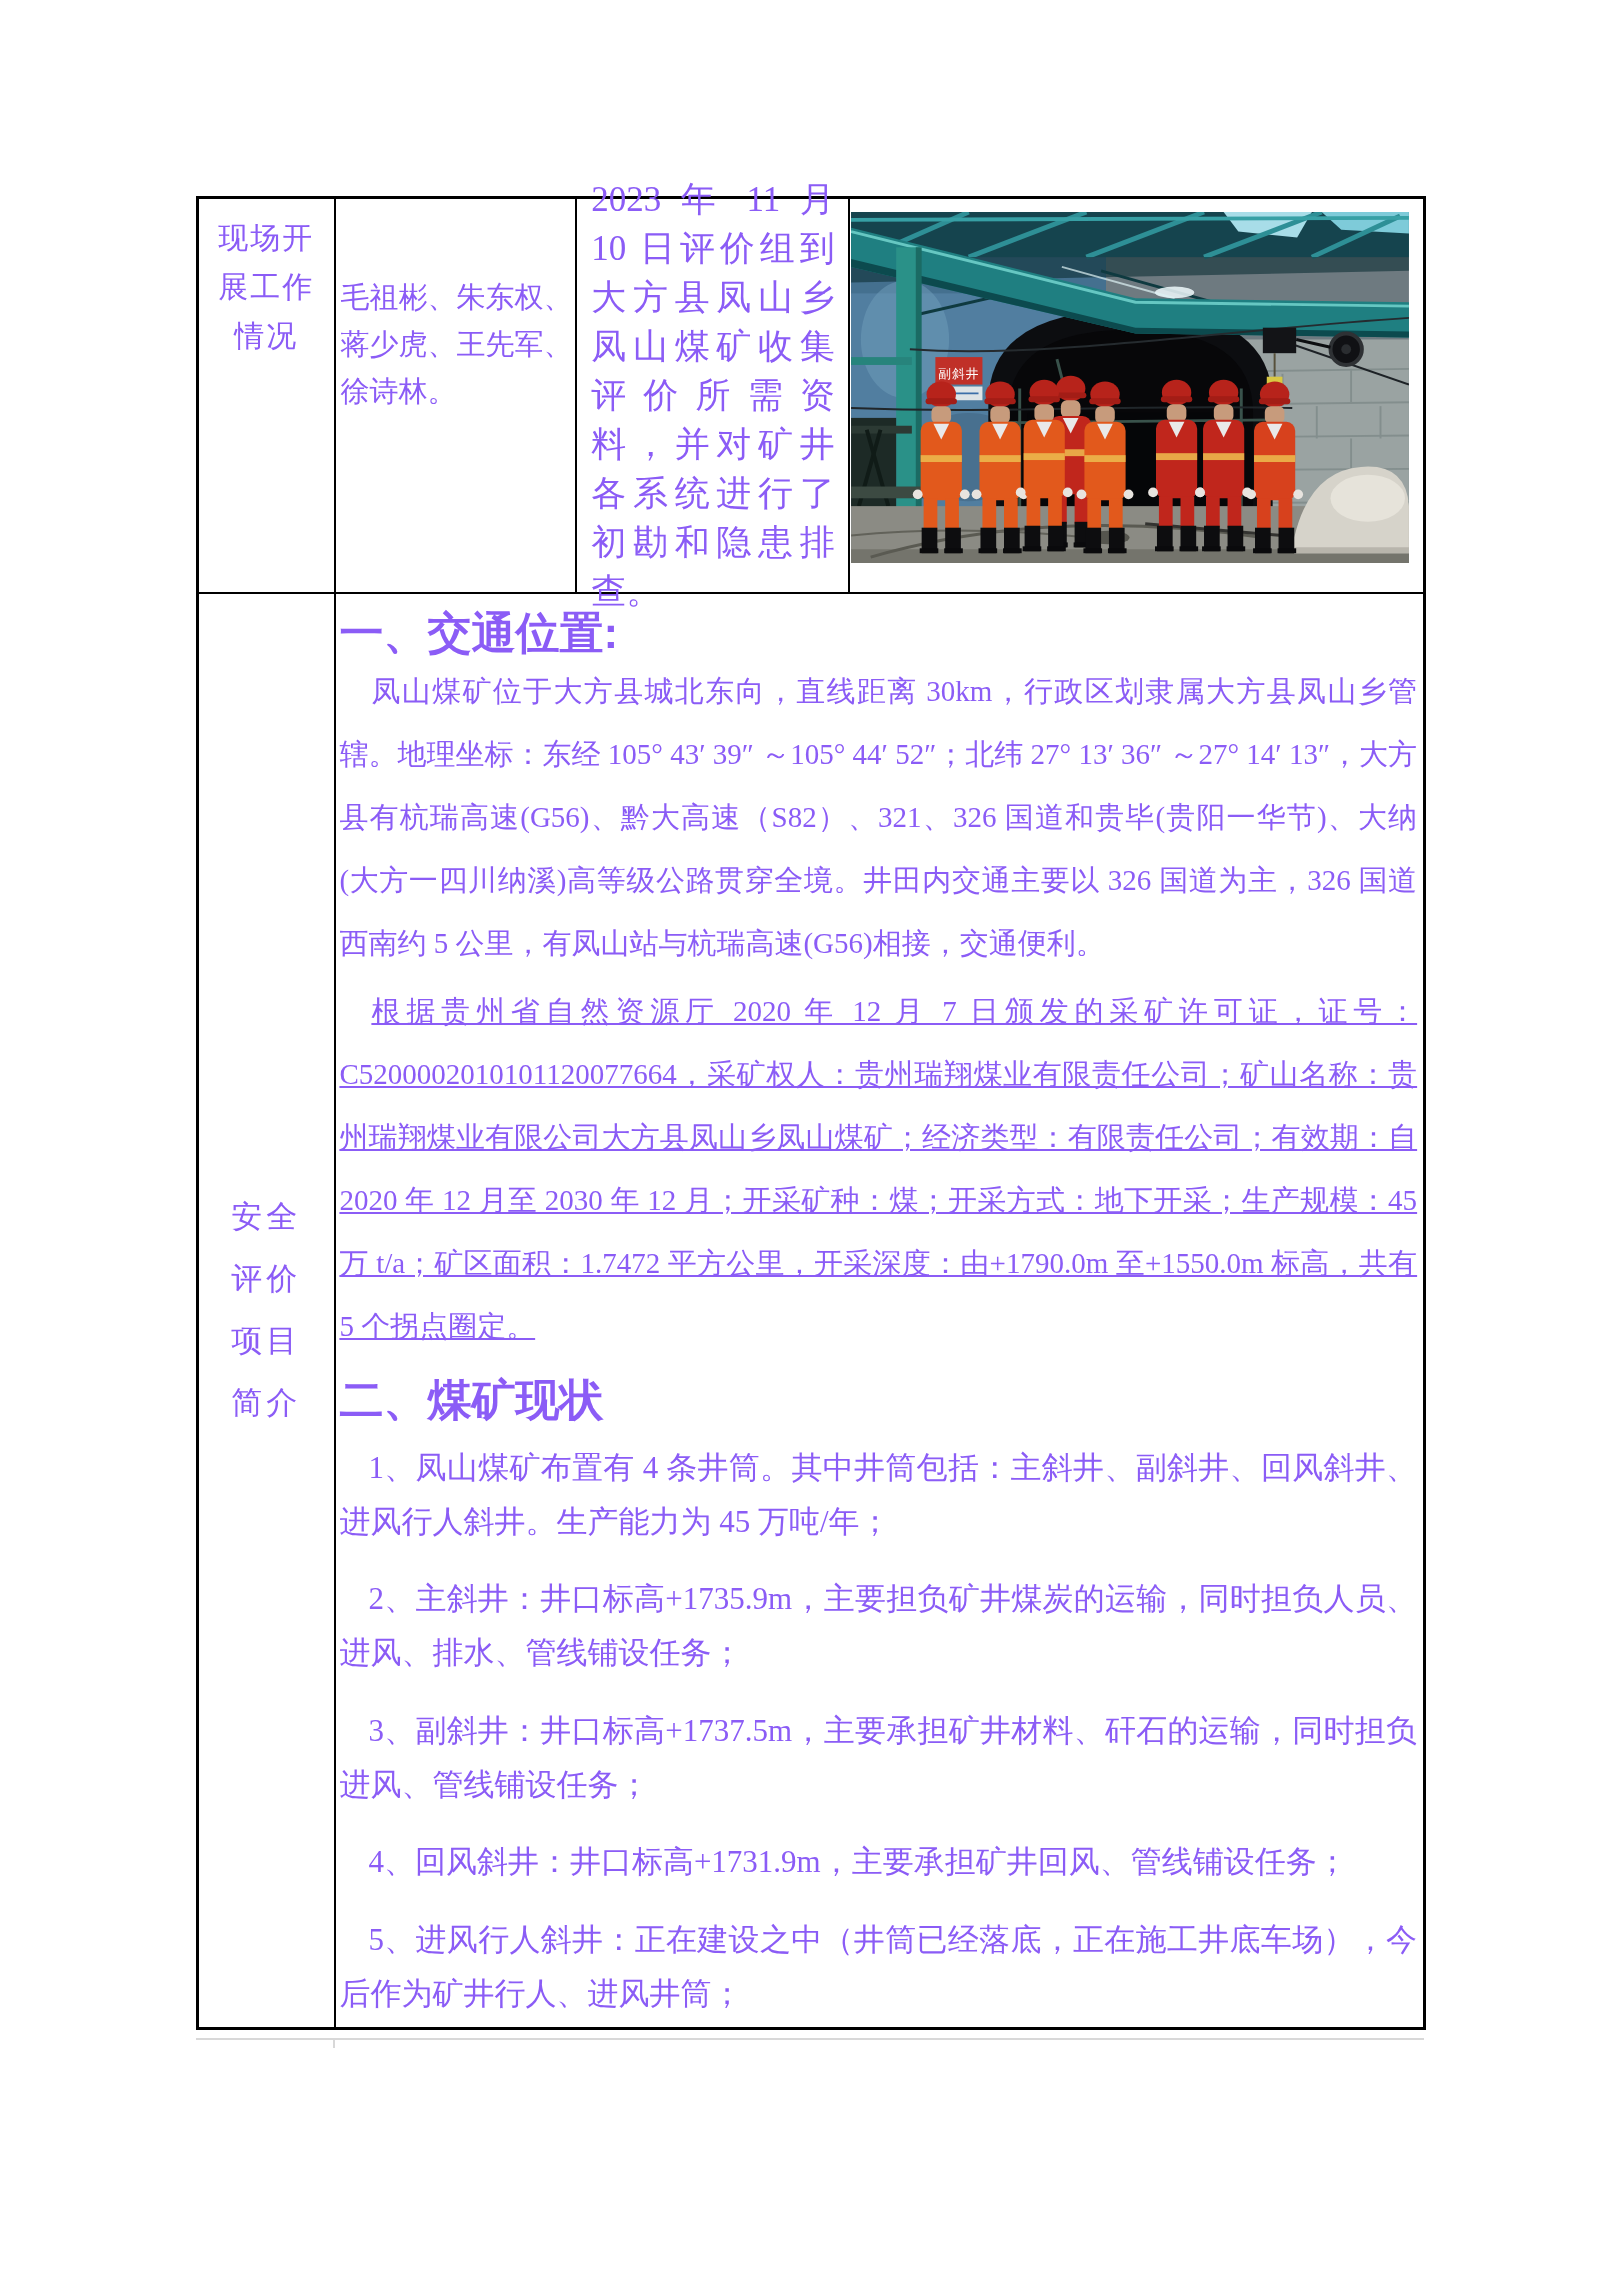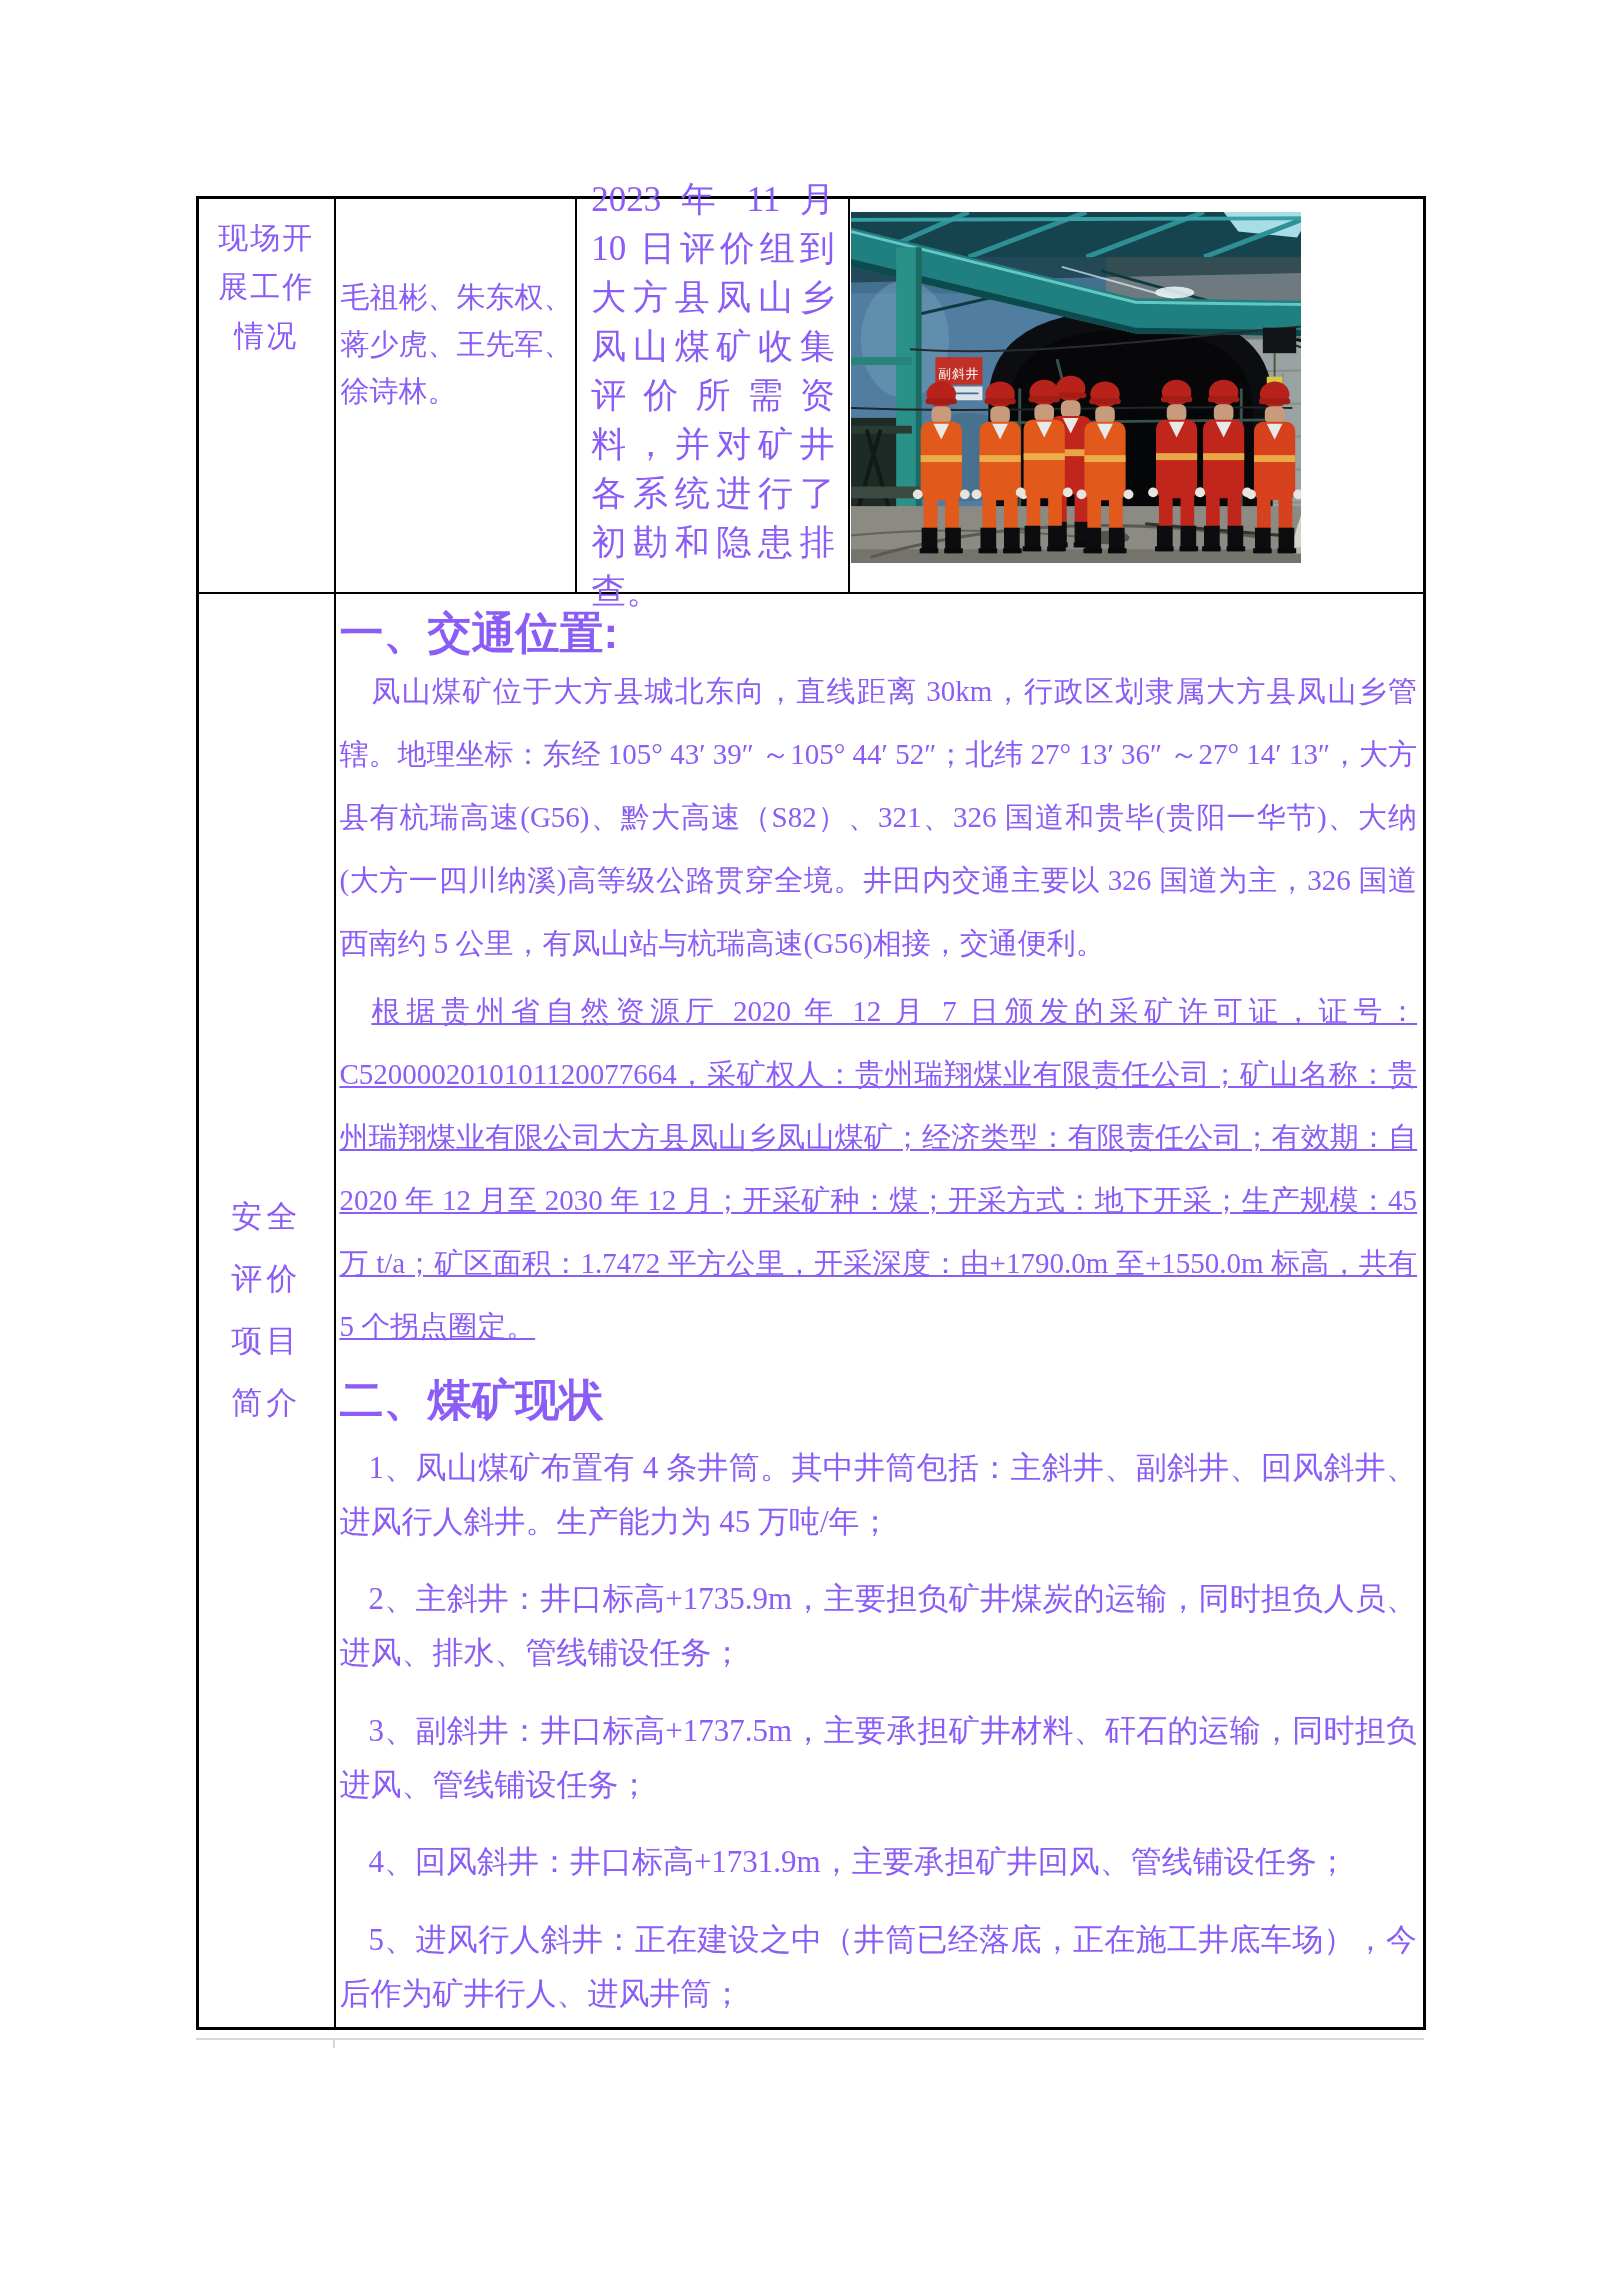--- a/index.html
+++ b/index.html
@@ -59,21 +59,21 @@
     display:flex;align-items:center;height:392px;
   }
   .note{
     font-size:35px;line-height:49px;
     text-align:justify;
     padding:0 12.7px 0 14.7px;
     width:100%;
   }
   .photo-cell{vertical-align:top;}
   .photo-box{
-    width:450px;height:351px;
+    width:558px;height:351px;
     margin:12.7px 0 0 1px;
     overflow:hidden;
     text-align:right;
   }
   
   .content{
     padding:11.8px 5.9px 0 3.9px;
   }
   .sec-title{
     font-family:"Liberation Sans","DejaVu Sans",sans-serif;

